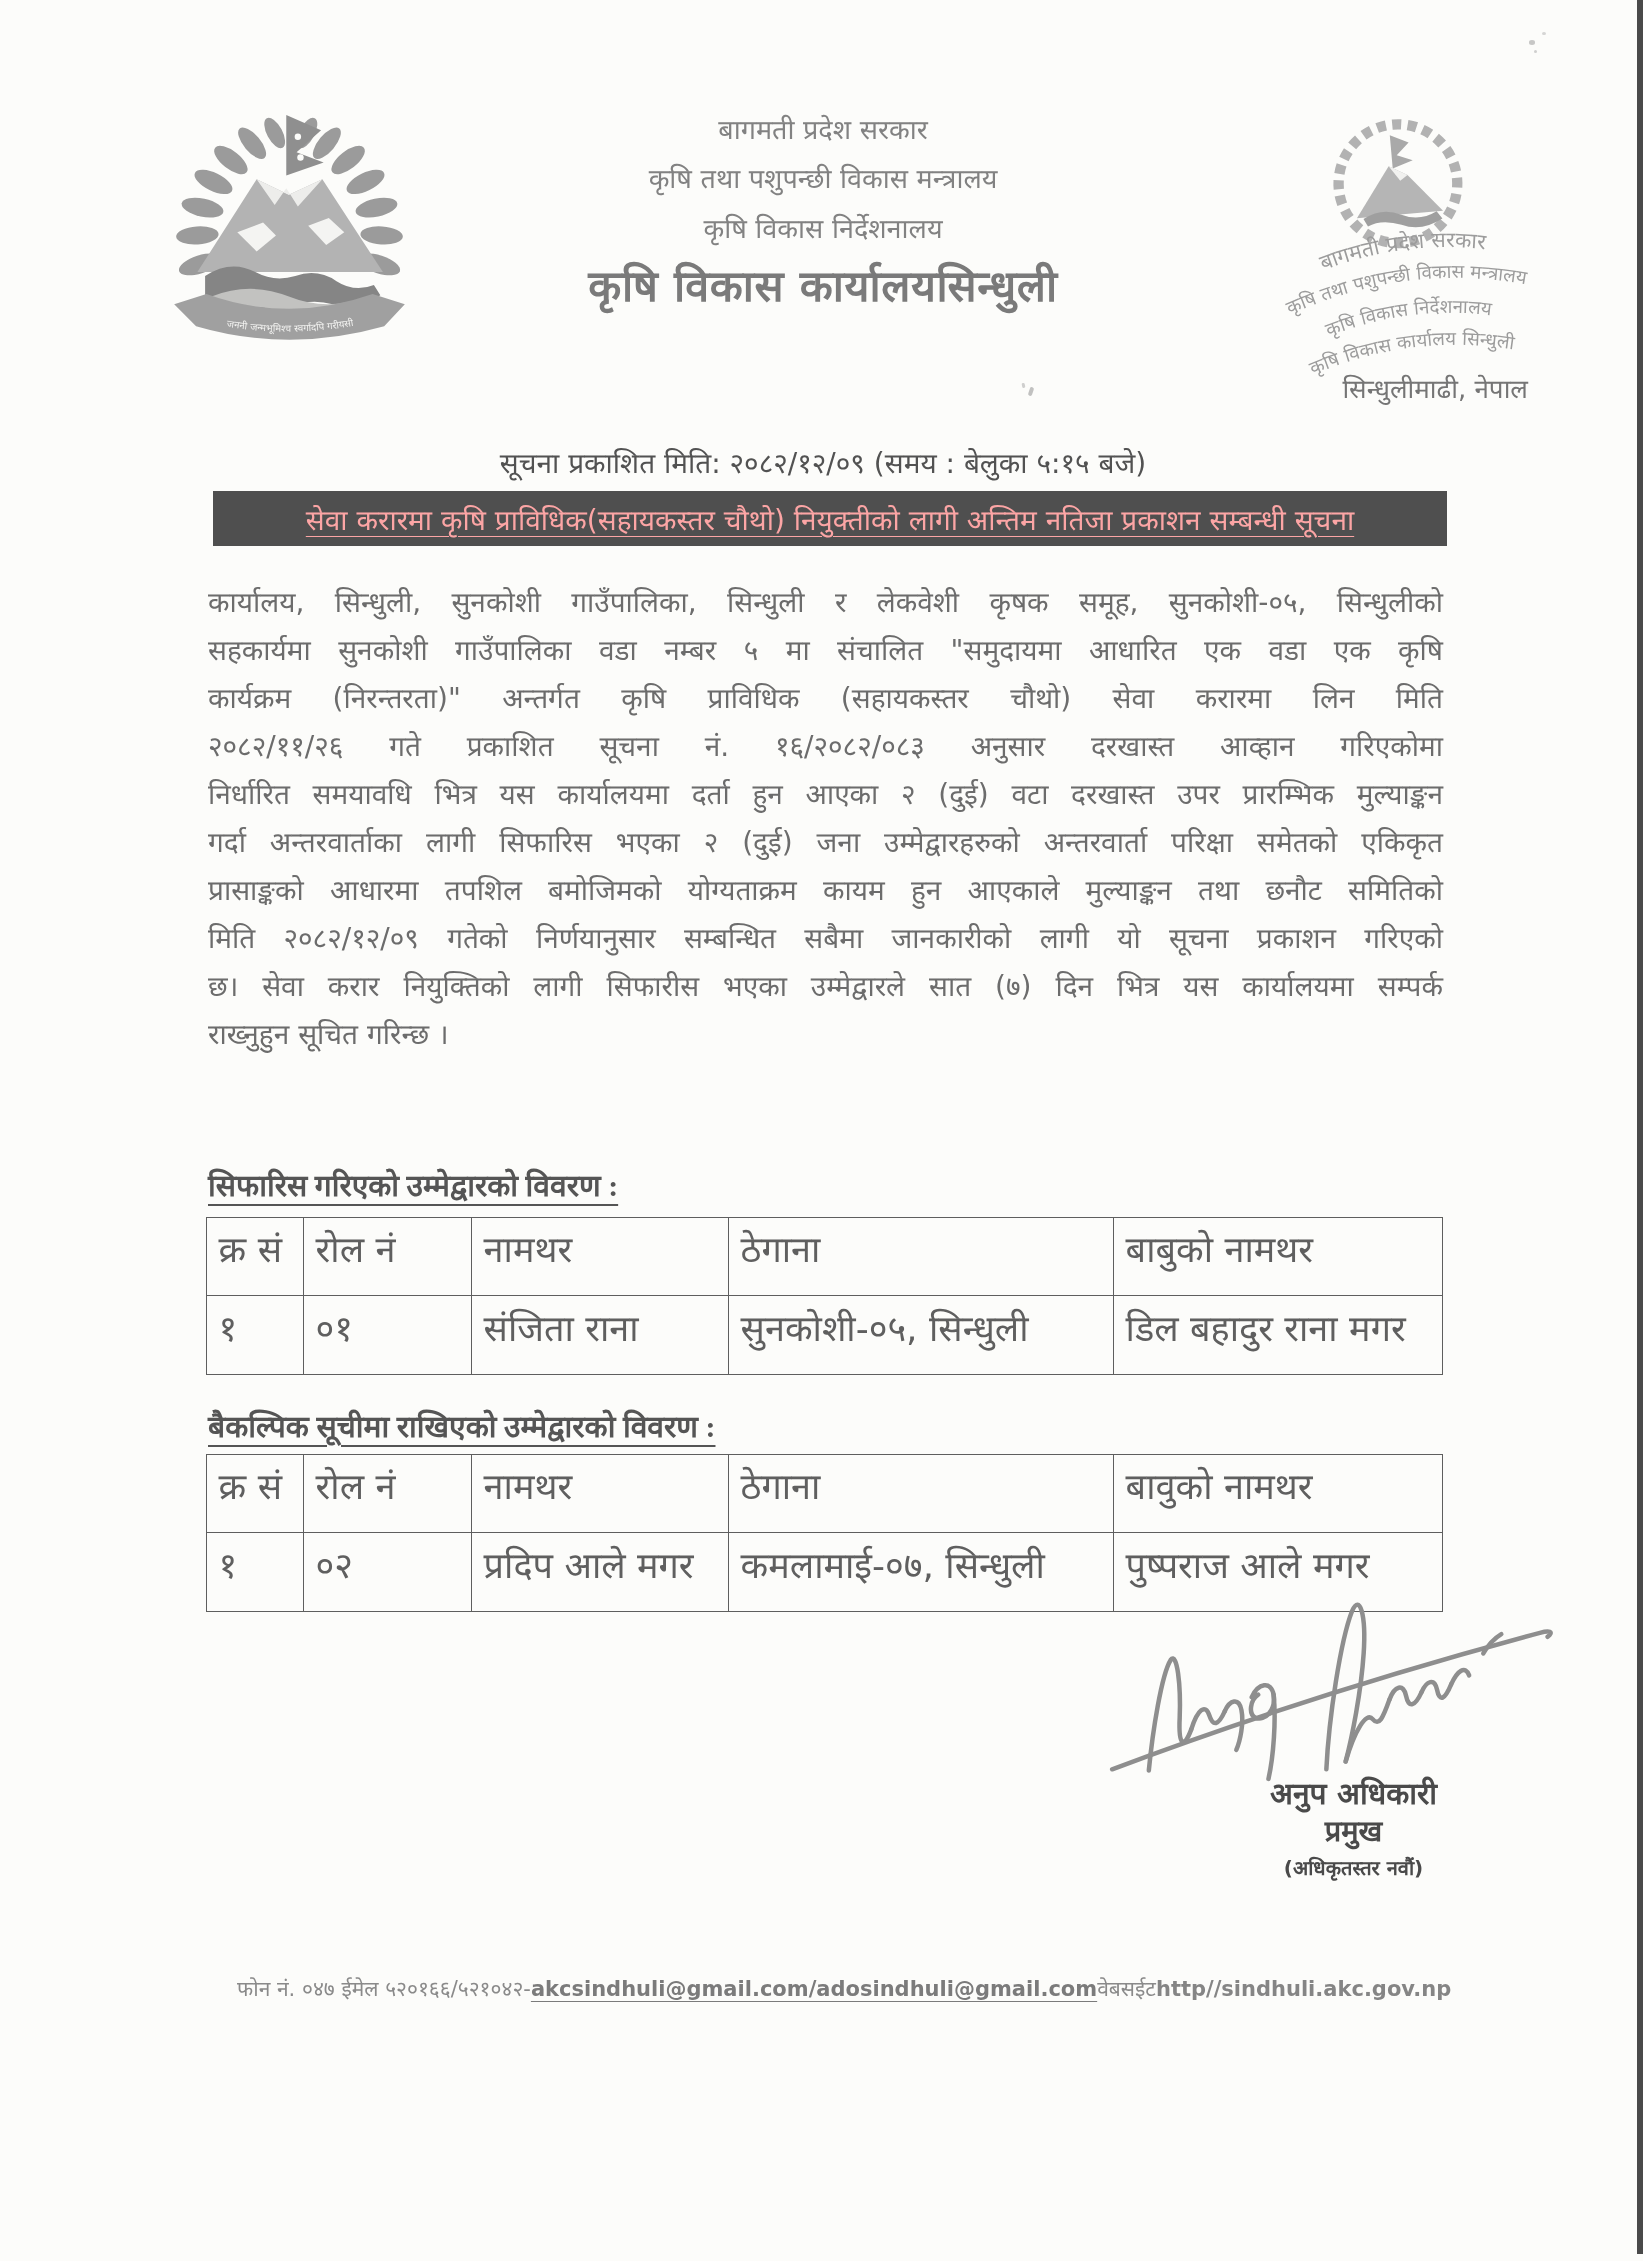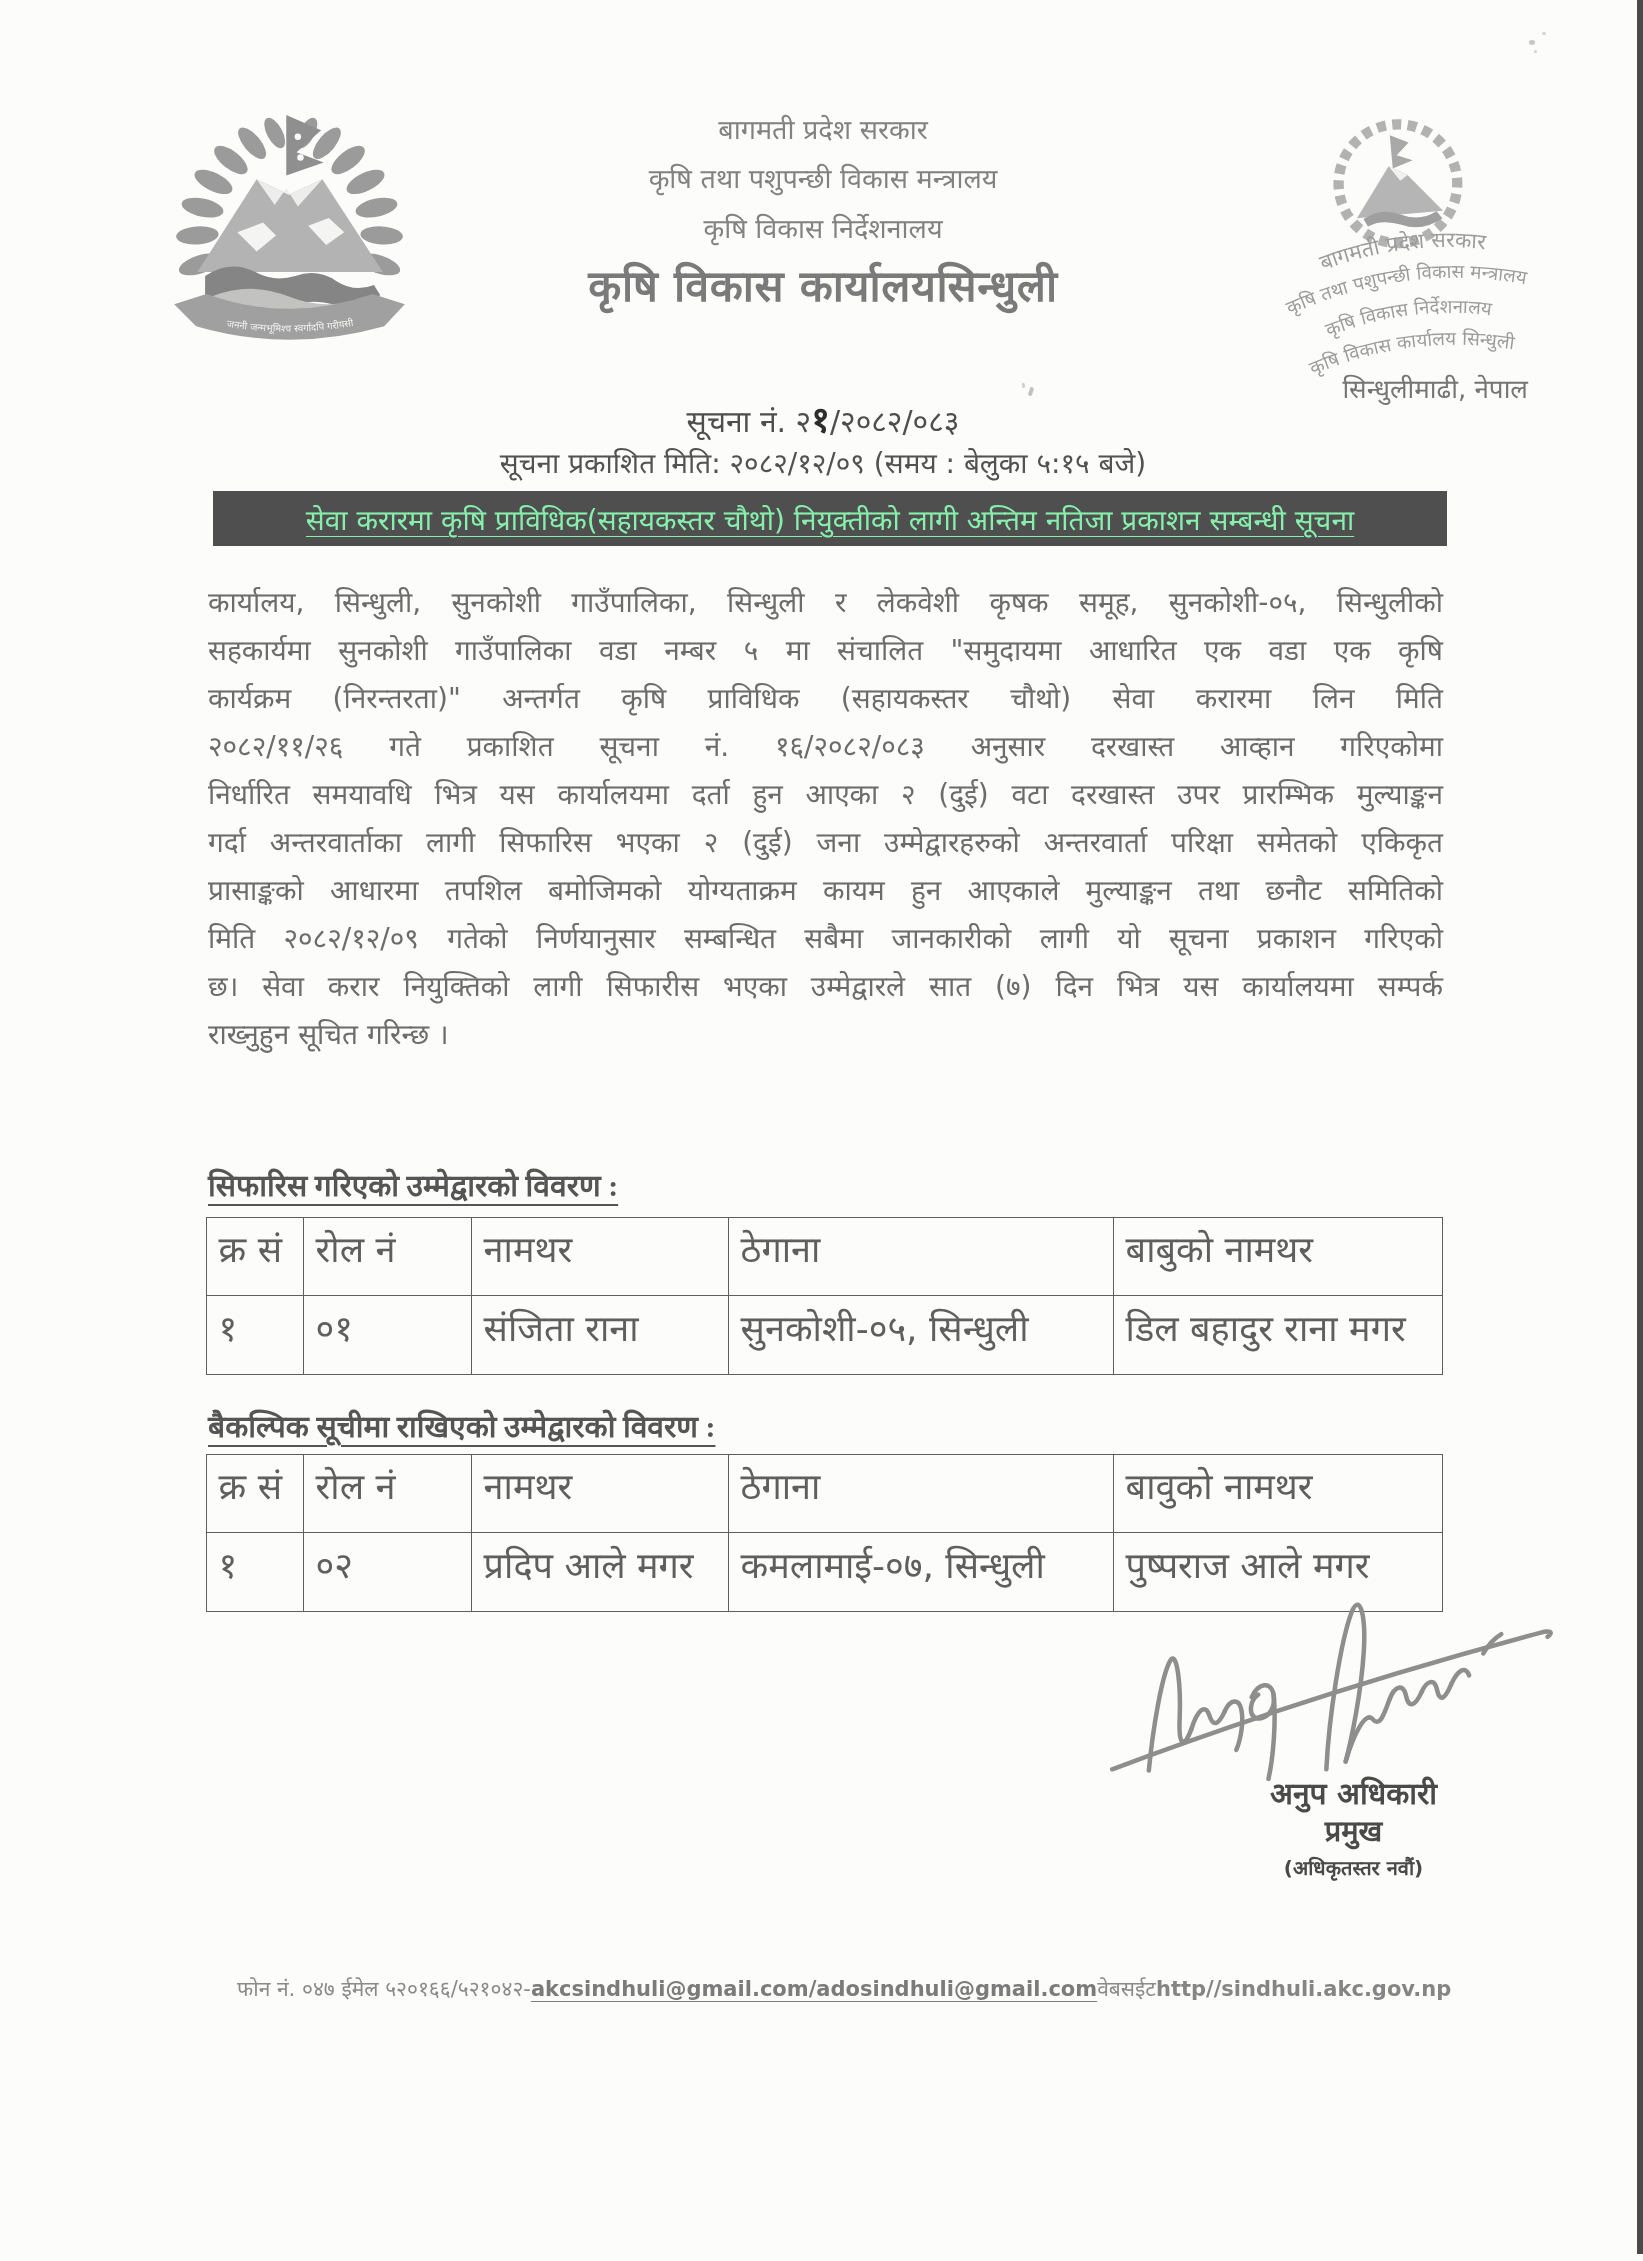--- a/index.html
+++ b/index.html
@@ -34,21 +34,21 @@
   .notice-no{left:206px;top:394px;width:1234px;text-align:center;font-size:30px;color:#4e4e4e;}
   .notice-no .hand{font-size:36px;font-weight:bold;color:#2d2d2d;font-family:"DejaVu Serif","Liberation Serif",serif;}
   .pub-date{left:206px;top:443px;width:1234px;text-align:center;font-size:28px;color:#525252;}
 
   .strip{
     left:213px;top:491px;width:1234px;height:55px;
     background:#4f4f4f;
     display:flex;align-items:center;justify-content:center;
   }
   .strip span{
-    font-size:28px;color:#86efac;
+    font-size:28px;color:#fca5a5;
     text-decoration:underline;
     text-decoration-thickness:1.3px;
     text-underline-offset:6.4px;
   }
 
   .bodytext{left:208px;top:579px;width:1235px;}
   .bline{
     font-size:28px;line-height:48px;color:#6c6c6c;
     text-align:justify;text-align-last:justify;
     white-space:normal;
@@ -179,21 +179,20 @@
       </g>
     </svg>
   </div>
 
   <div class="abs hl hl1">बागमती प्रदेश सरकार</div>
   <div class="abs hl hl2">कृषि तथा पशुपन्छी विकास मन्त्रालय</div>
   <div class="abs hl hl3">कृषि विकास निर्देशनालय</div>
   <div class="abs hl office-title">कृषि विकास कार्यालयसिन्धुली</div>
   <div class="abs origin">सिन्धुलीमाढी, नेपाल</div>
 
-  <div class="abs notice-no"><span>सूचना नं. २</span><span class="hand">१</span><span>/२०८२/०८३</span></div>
   <div class="abs pub-date">सूचना प्रकाशित मिति: २०८२/१२/०९ (समय : बेलुका ५:१५ बजे)</div>
 
   <div class="abs strip">
     <span>सेवा करारमा कृषि प्राविधिक(सहायकस्तर चौथो) नियुक्तीको लागी अन्तिम नतिजा प्रकाशन सम्बन्धी सूचना</span>
   </div>
 
   <div class="abs bodytext">
     <div class="bline">कार्यालय, सिन्धुली, सुनकोशी गाउँपालिका, सिन्धुली र लेकवेशी कृषक समूह, सुनकोशी-०५, सिन्धुलीको</div>
     <div class="bline">सहकार्यमा सुनकोशी गाउँपालिका वडा नम्बर ५ मा संचालित "समुदायमा आधारित एक वडा एक कृषि</div>
     <div class="bline">कार्यक्रम (निरन्तरता)" अन्तर्गत कृषि प्राविधिक (सहायकस्तर चौथो) सेवा करारमा लिन मिति</div>

